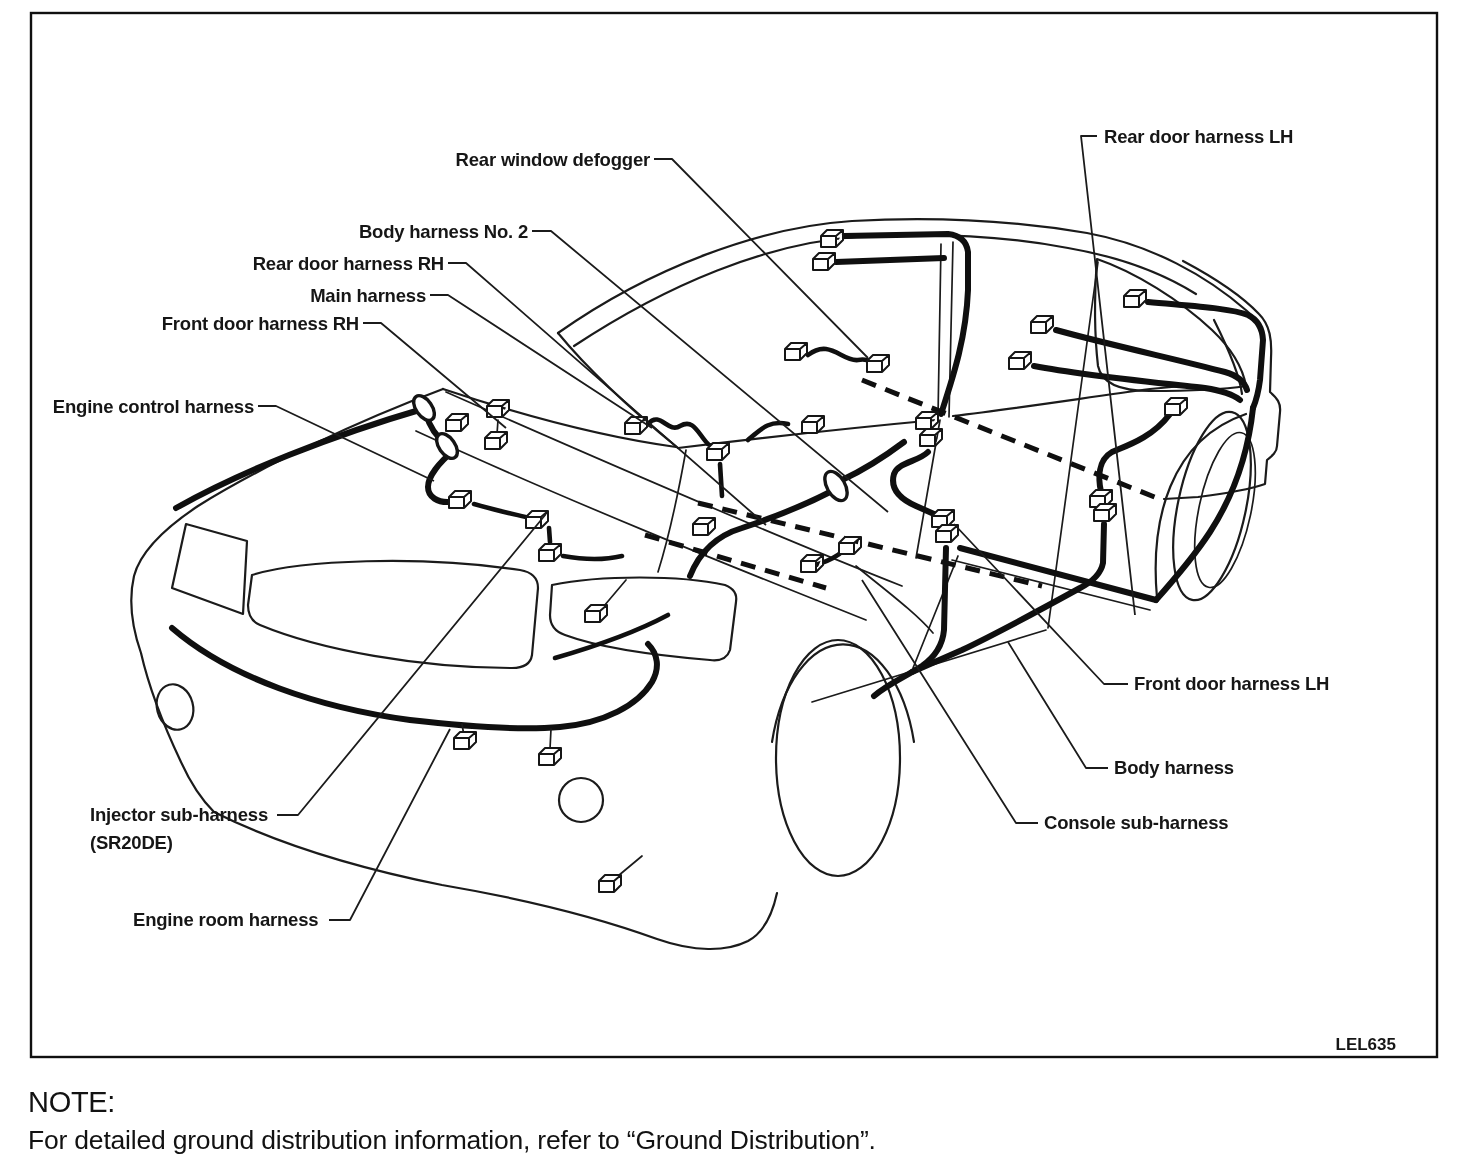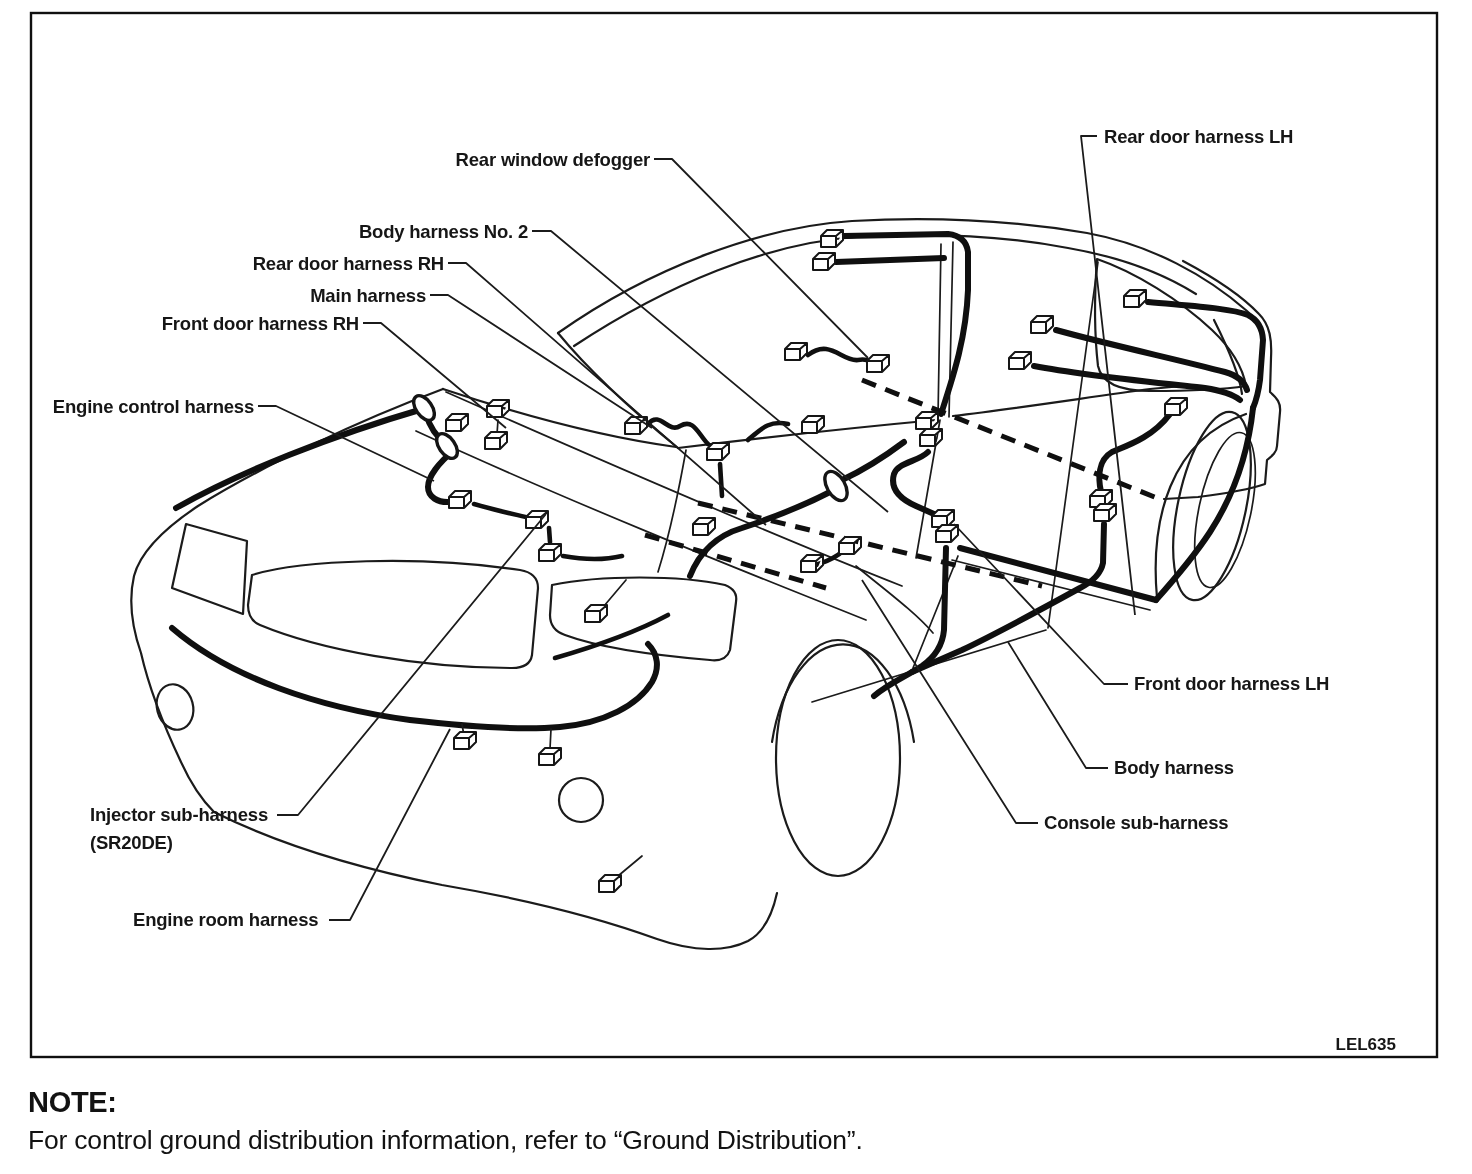--- a/index.html
+++ b/index.html
@@ -13,21 +13,21 @@
   .dashrun{fill:none;stroke:#0f0f0f;stroke-width:5;stroke-dasharray:15 10;stroke-linecap:butt}
   .leader{fill:none;stroke:#1b1b1b;stroke-width:1.8;stroke-linejoin:round}
   .shape{fill:#ffffff;stroke:#1b1b1b;stroke-width:2.2;stroke-linejoin:round}
   .grom{fill:#ffffff;stroke:#141414;stroke-width:3.4;}
   .lbl{font-family:"Liberation Sans",sans-serif;font-size:18.5px;font-weight:700;
        fill:#161616;letter-spacing:-0.2px;}
   .code{font-family:"Liberation Sans",sans-serif;font-size:17px;font-weight:600;fill:#161616;}
   #conn path{fill:#ffffff;stroke:#161616;stroke-width:2;stroke-linejoin:round;}
   .frame{fill:none;stroke:#101010;stroke-width:2.4;}
   .note{position:absolute;left:28px;top:1086px;width:1120px;color:#121212;}
-  .note h2{margin:0;font-size:29px;font-weight:700;letter-spacing:-0.3px;}
+  .note h2{margin:0;font-size:29px;font-weight:400;letter-spacing:-0.3px;}
   .note p{margin:6px 0 0 0;font-size:26.5px;font-weight:400;letter-spacing:-0.2px;}
 </style>
 </head>
 <body>
 
 <div class="stage">
 <svg width="1472" height="1174" viewBox="0 0 1472 1174">
   <defs>
     <symbol id="conn" overflow="visible">
       <path d="M -11,-3 L 4,-3 L 4,8 L -11,8 Z M -11,-3 L -5,-9 L 11,-9 L 4,-3 Z M 4,8 L 11,1 L 11,-9"></path>
@@ -196,15 +196,15 @@
     <text class="lbl" x="1044" y="829">Console sub-harness</text>
     <text class="lbl" x="90" y="821">Injector sub-harness</text>
     <text class="lbl" x="90" y="849">(SR20DE)</text>
     <text class="lbl" x="133" y="926">Engine room harness</text>
     <text class="code" x="1396" y="1050" text-anchor="end">LEL635</text>
   </g>
 </svg>
 
 <div class="note">
   <h2>NOTE:</h2>
-  <p>For control ground distribution information, refer to “Ground Distribution”.</p>
+  <p>For detailed ground distribution information, refer to “Ground Distribution”.</p>
 </div>
 </div>
 
 </body></html>

